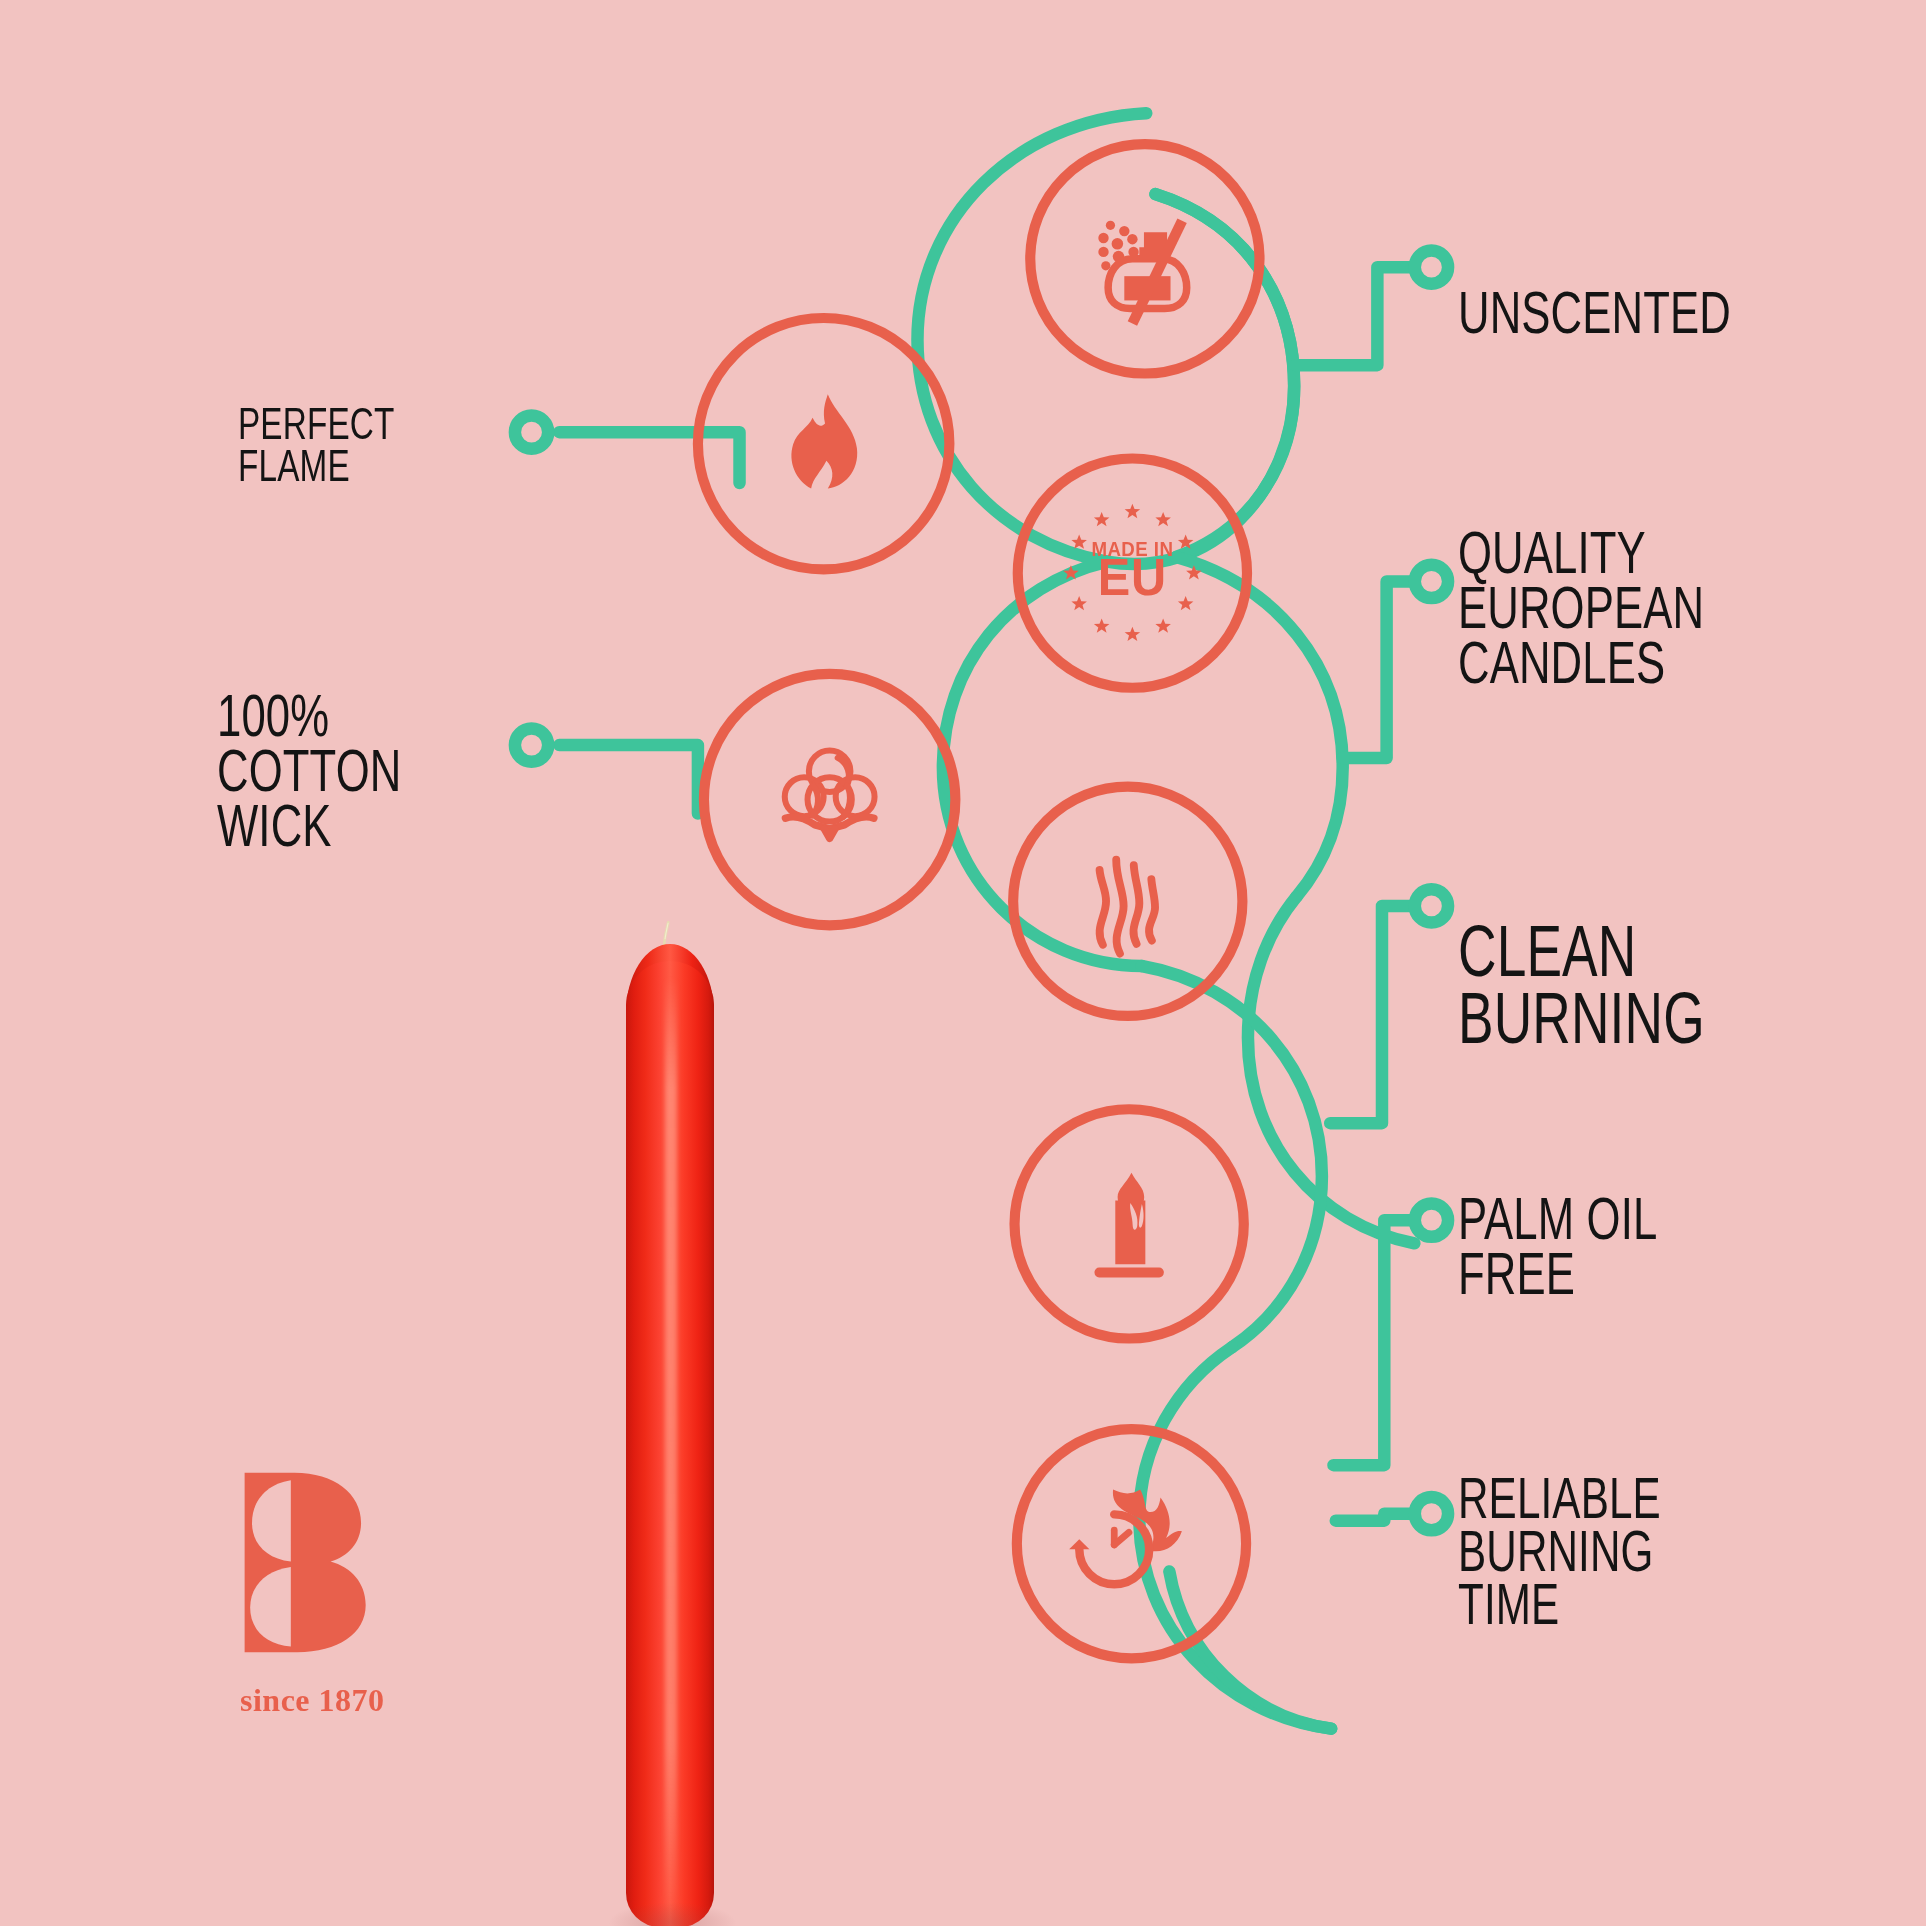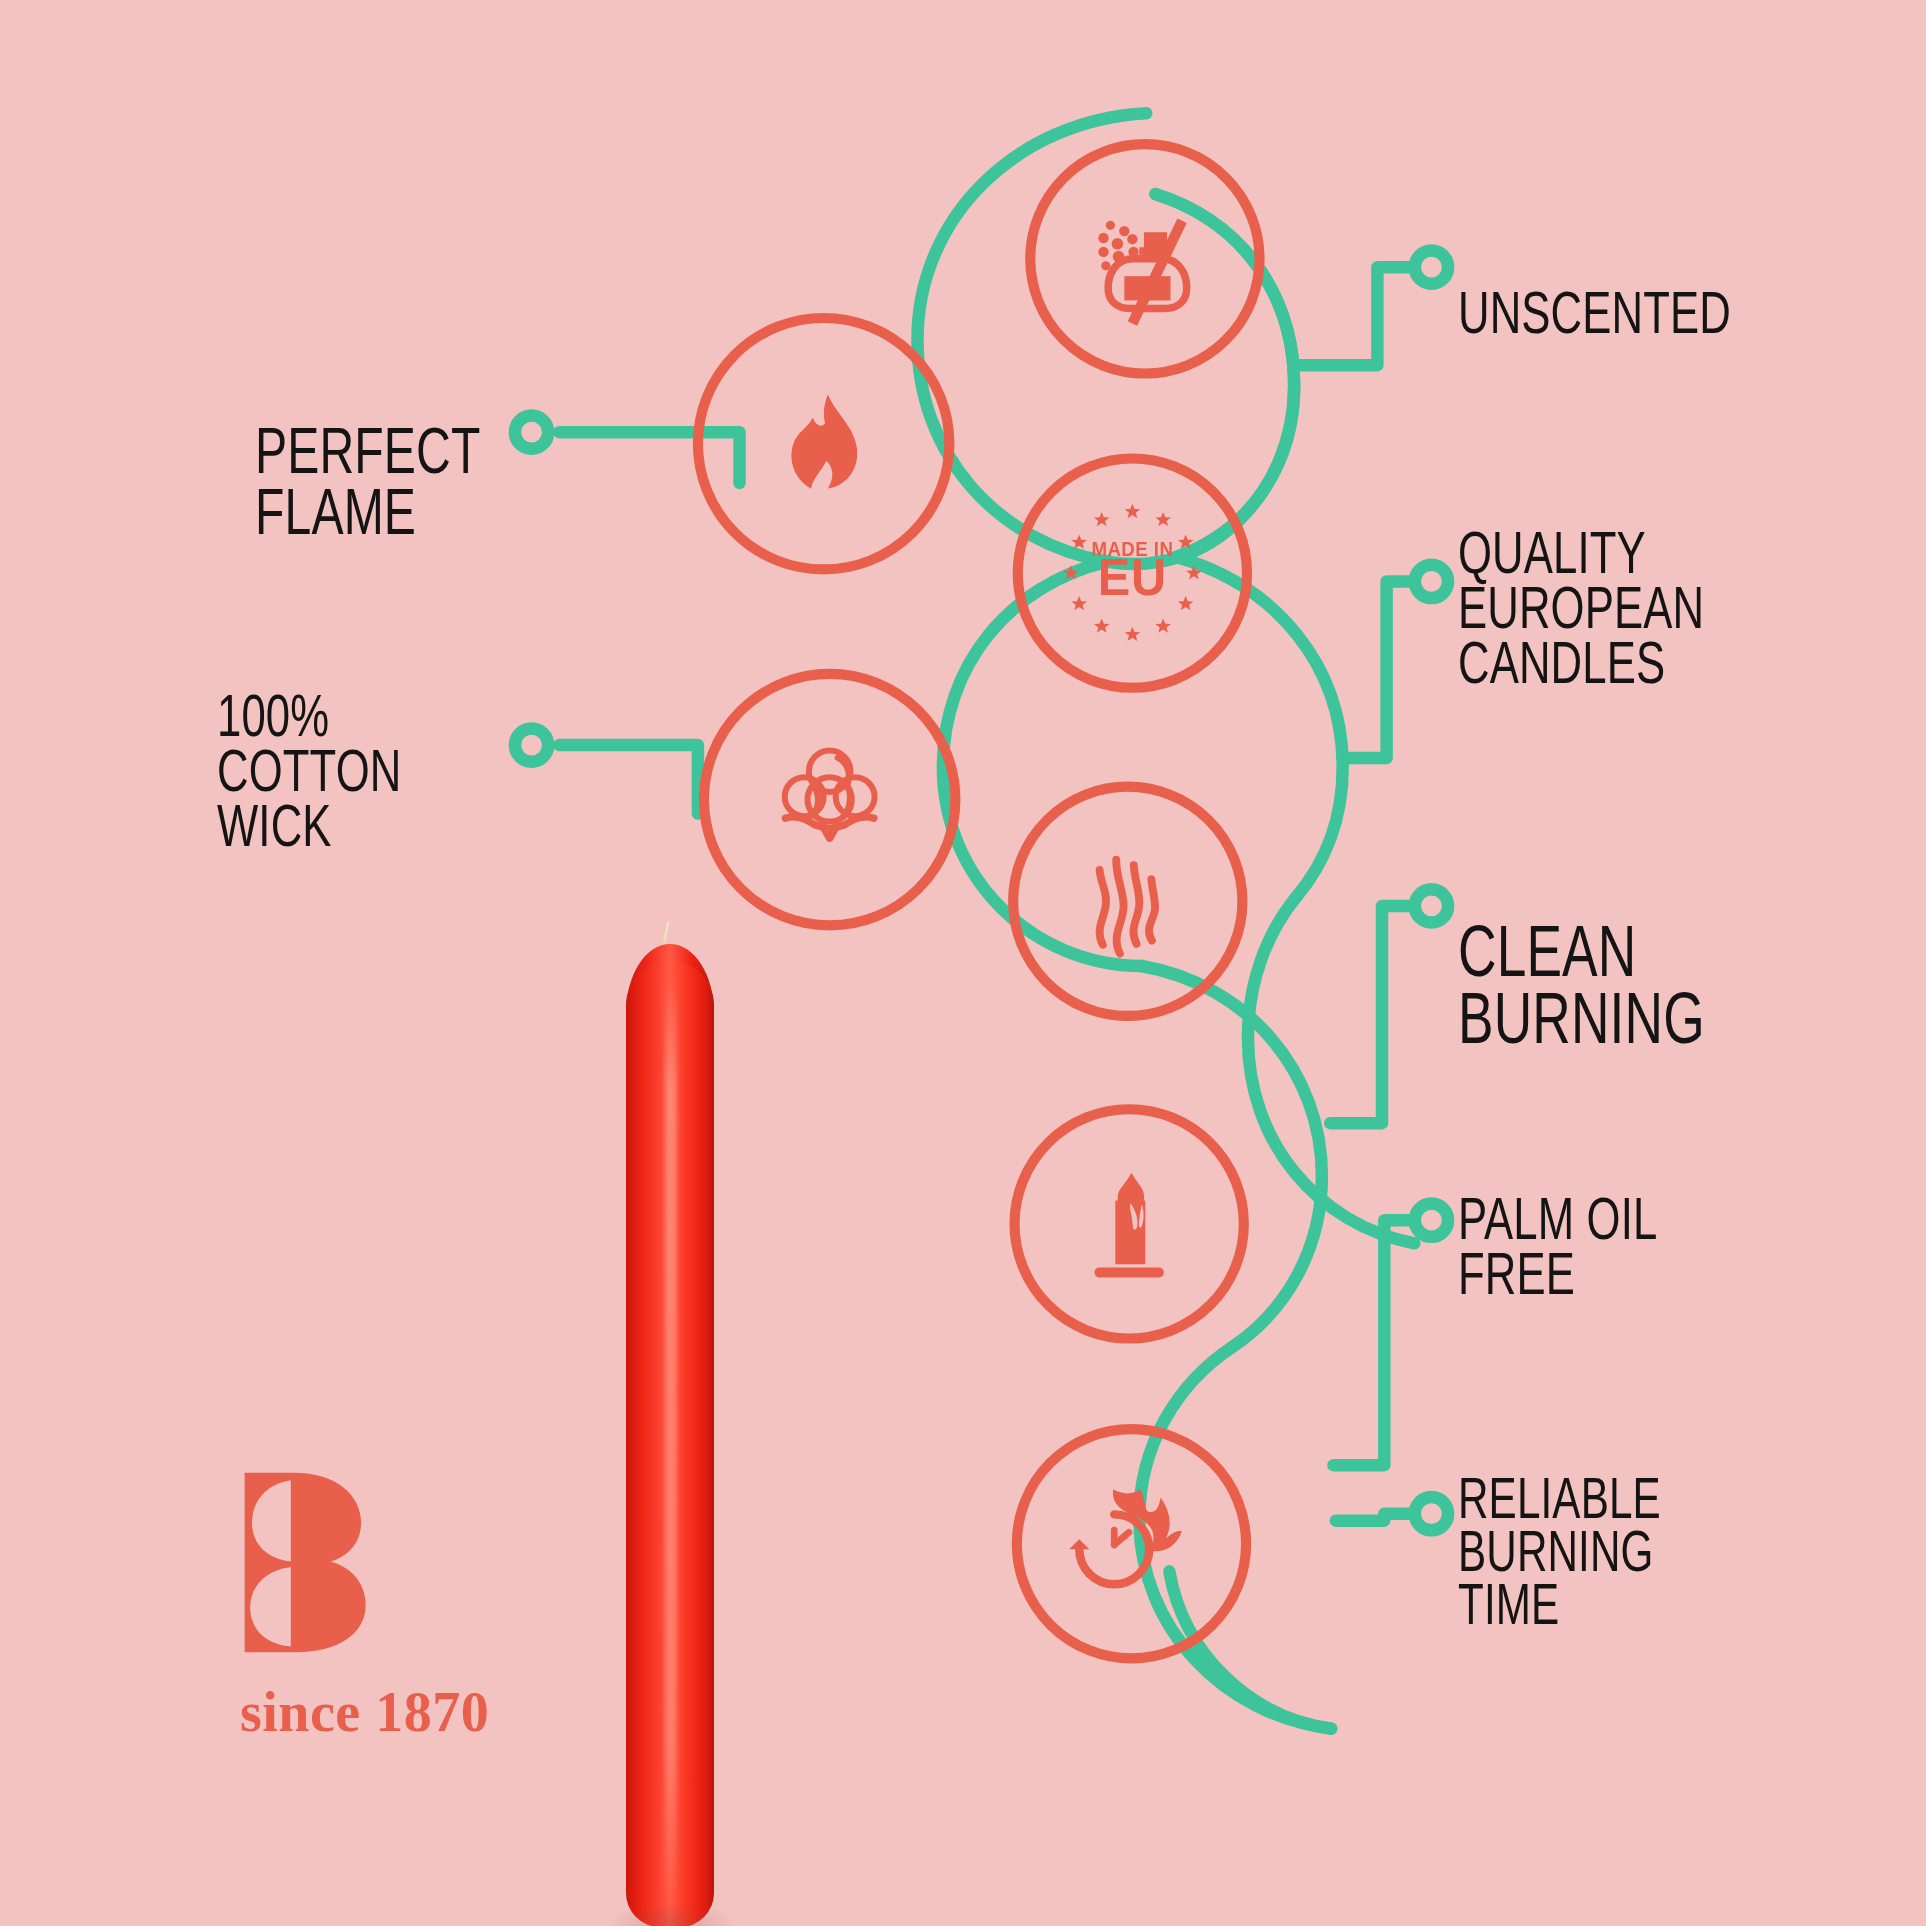--- a/index.html
+++ b/index.html
@@ -23,37 +23,37 @@
     letter-spacing:0.2px;
     line-height:0.93;
     transform-origin:left top;
     white-space:pre-line;
     -webkit-font-smoothing:antialiased;
   }
   .label span{display:block;transform:scaleX(0.74);transform-origin:left center;}
   .label.right span{transform-origin:left center;}
   .label.left-al{text-align:left;}
 
-  .lbl-perfect{left:255px;top:361px;font-size:65px;}
+  .lbl-perfect{left:238px;top:361px;font-size:45px;}
   .lbl-cotton {left:217px;top:634px;font-size:59px;}
   .lbl-unscented{left:1458px;top:231px;font-size:59px;}
   .lbl-quality{left:1458px;top:471px;font-size:59px;}
   .lbl-clean  {left:1458px;top:851px;font-size:72px;}
   .lbl-palm   {left:1458px;top:1137px;font-size:59px;}
   .lbl-reliable{left:1458px;top:1419px;font-size:57px;}
 
   
   #logo{position:absolute;left:240px;top:1470px;width:194px;}
   #logo .logo-mark{width:134px;height:185px;display:block;}
   #logo .since{
     margin-top:29px;
     color:#e8604c;
     font-family:"Liberation Serif","DejaVu Serif",serif;
     font-weight:700;
-    font-size:56px;
+    font-size:32px;
     letter-spacing:0.5px;
     line-height:1;
     white-space:nowrap;
   }
 
   
   #candle-wrap{position:absolute;left:626px;top:908px;width:111px;height:1035px;}
   .candle-body{
     position:absolute;left:0;top:53px;width:88px;height:966px;
     border-radius:44px 44px 34px 34px;

